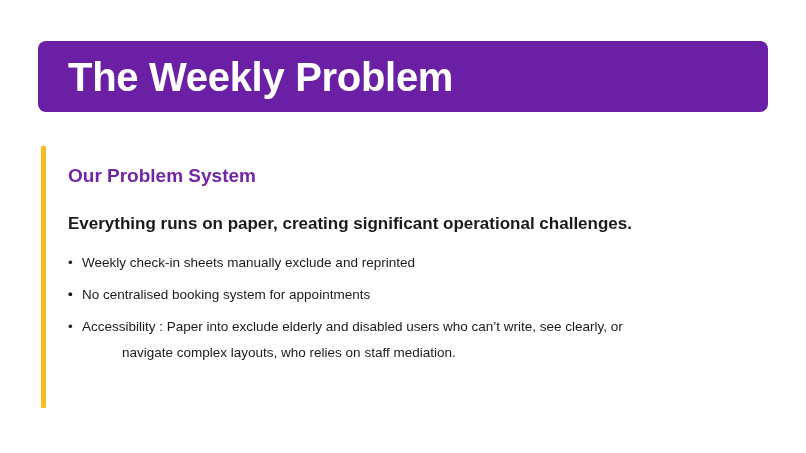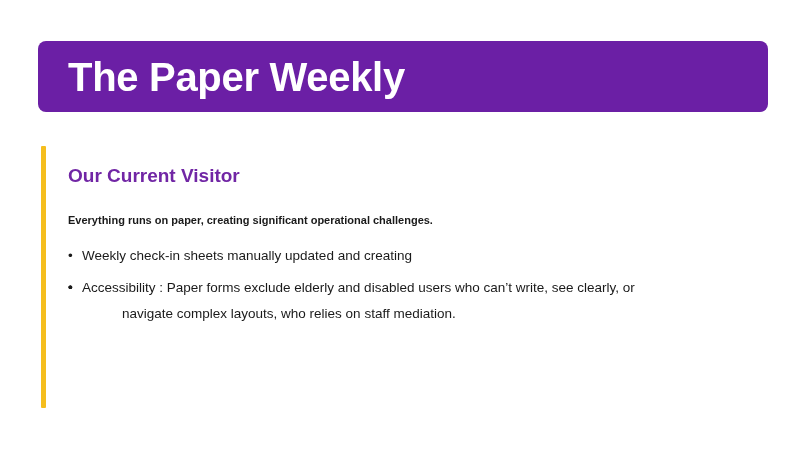--- a/index.html
+++ b/index.html
@@ -71,21 +71,21 @@
     color: #7126A5;
     font-size: 19px;
     font-weight: bold;
     line-height: 1.2;
     margin: 19px 0 0 0;
     white-space: nowrap;
   }
 
   .lead-line {
     color: #1A1A1A;
-    font-size: 11px;
+    font-size: 17px;
     font-weight: bold;
     line-height: 1.2;
     margin: 26px 0 0 0;
     white-space: nowrap;
   }
 
   .bullet-list {
     margin: 21px 0 0 0;
     padding: 0;
     list-style: none;
@@ -116,51 +116,52 @@
     margin-top: 9px;
     margin-left: 36px;
   }
 </style>
 </head>
 <body>
 
 <div class="slide">
 
   <div class="title-banner">
-    <div class="title-text">The Paper Weekly</div>
+    <div class="title-text">The Weekly Problem</div>
   </div>
 
   <div class="body-block">
 
     <div class="accent-bar"></div>
 
     <div class="body-content">
 
-      <div class="section-heading">Our Current Visitor</div>
+      <div class="section-heading">Our Problem System</div>
 
       <div class="lead-line">Everything runs on paper, creating significant operational challenges.</div>
 
       <ul class="bullet-list">
 
         <li class="bullet-item">
           <span class="bullet-dot">•</span>
-          <span>Weekly check-in sheets manually updated and creating</span>
+          <span>Weekly check-in sheets manually exclude and reprinted</span>
         </li>
 
         <li class="bullet-item">
           <span class="bullet-dot">•</span>
         </li>
 
         <li class="bullet-item">
           <span class="bullet-dot">•</span>
+          <span>No centralised booking system for appointments</span>
         </li>
 
         <li class="bullet-item">
           <span class="bullet-dot">•</span>
-          <span>Accessibility : Paper forms exclude elderly and disabled users who can’t write, see clearly, or</span>
+          <span>Accessibility : Paper into exclude elderly and disabled users who can’t write, see clearly, or</span>
           <span class="bullet-line-2">navigate complex layouts, who relies on staff mediation.</span>
         </li>
 
       </ul>
 
     </div>
   </div>
 </div>
 
 </body></html>

